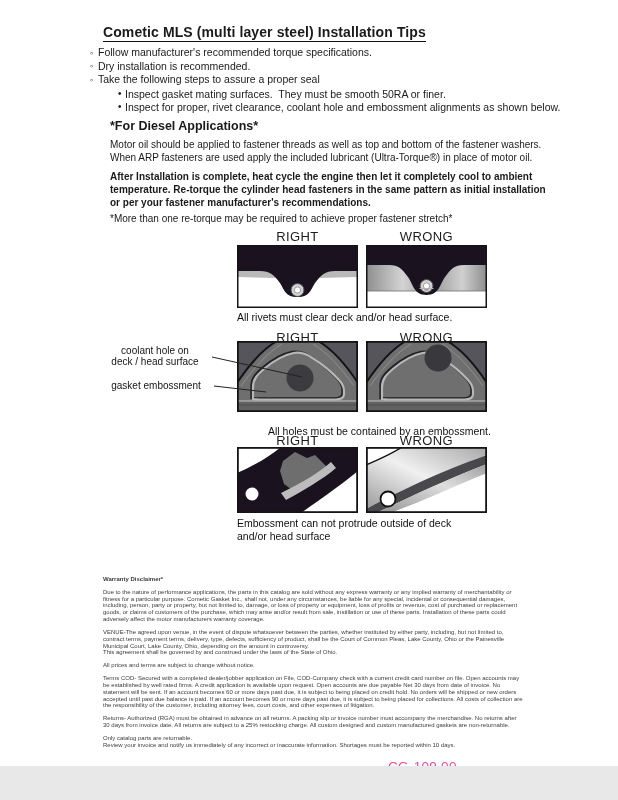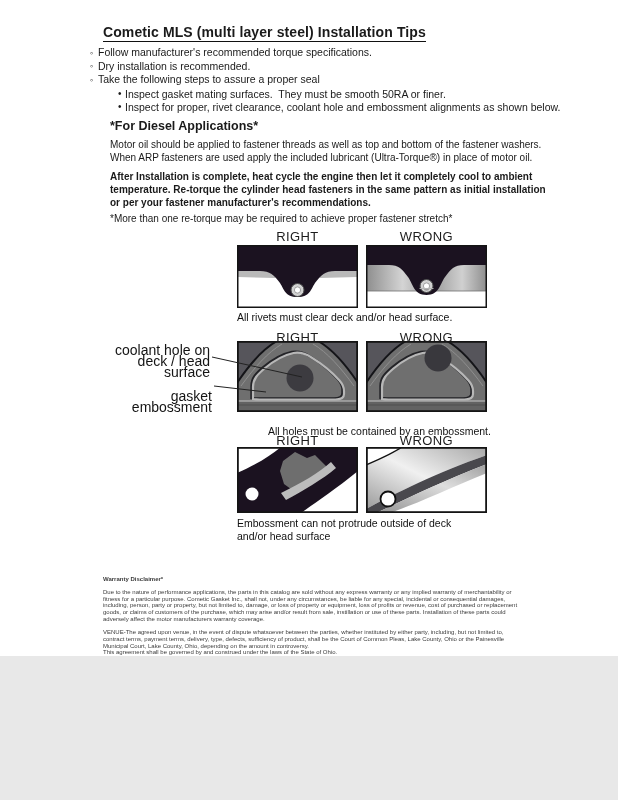--- a/index.html
+++ b/index.html
@@ -1,18 +1,18 @@
 <!DOCTYPE html>
 <html><head>
 <meta charset="utf-8">
 <style>
   html,body { margin:0; padding:0; background:#e8e8e8; }
   .page {
     position: relative;
-    width: 618px; height: 656px;
+    width: 618px; height: 766px;
     background: #ffffff;
     font-family: "Liberation Sans", "DejaVu Sans", sans-serif;
     color: #1a1a1a;
     overflow: hidden;
     margin: 0 auto;
   }
   .abs { position: absolute; }
 
   
   .title {
@@ -37,21 +37,21 @@
   .p2 { top: 170px; font-weight: bold; }
   .p3 { top: 212px; }
 
   
   .dg-label { width: 121px; text-align: center; font-size: 13px; color: #1c1c1c; letter-spacing: 0.4px; }
   .dg-caption { font-size: 10.5px; color: #111; line-height: 12.5px; white-space: pre-line; }
   .panel { width: 121px; }
   svg { display: block; }
 
   
-  .side-label { text-align: right; font-size: 14px; line-height: 11px; color: #141414; white-space: pre-line; }
+  .side-label { text-align: center; font-size: 10px; line-height: 11px; color: #141414; white-space: pre-line; }
 
   
   .legal { left: 103px; top: 576px; width: 420px; font-size: 6px; line-height: 1.14; color: #3c3c3c; }
   .legal .lg-head { font-weight: bold; margin: 0 0 6px 0; }
   .legal p { margin: 0 0 6px 0; white-space: pre-line; }
 
   .page-number { left: 388px; top: 759px; font-size: 13.5px; color: #ec4899; letter-spacing: 0.3px; }
 </style>
 </head>
 <body>
@@ -115,21 +115,21 @@
     </svg>
   </div>
 
   <div class="abs dg-caption" style="left:237px; top:311px;">All rivets must clear deck and/or head surface.</div>
 
   <div class="abs dg-label" style="left:237px; top:330px;">RIGHT</div>
   <div class="abs dg-label" style="left:366px; top:330px;">WRONG</div>
 
   <div class="abs side-label" style="left:100px; top:345px; width:110px;">coolant hole on
 deck / head surface</div>
-  <div class="abs side-label" style="left:100px; top:391px; width:112px;">gasket embossment</div>
+  <div class="abs side-label" style="left:100px; top:380px; width:112px;">gasket embossment</div>
 
   <div class="abs panel" style="left:237px; top:341px;">
     <svg width="121" height="71" viewBox="0 0 121 71">
       <rect x="0" y="0" width="121" height="71" fill="#6f6f6f"></rect>
       <path d="M40,0 C26,8 12,24 0,42 L0,0 Z" fill="#56555b"></path>
       <path d="M40,0 C26,8 12,24 0,42" fill="none" stroke="#141418" stroke-width="2"></path>
       <path d="M45,3 C31,11 17,27 4,45" fill="none" stroke="#8f8f8f" stroke-width="1"></path>
       <path d="M81,0 C95,8 109,24 121,42 L121,0 Z" fill="#56555b"></path>
       <path d="M81,0 C95,8 109,24 121,42" fill="none" stroke="#141418" stroke-width="2"></path>
       <path d="M76,3 C90,11 104,27 117,45" fill="none" stroke="#8f8f8f" stroke-width="1"></path>

